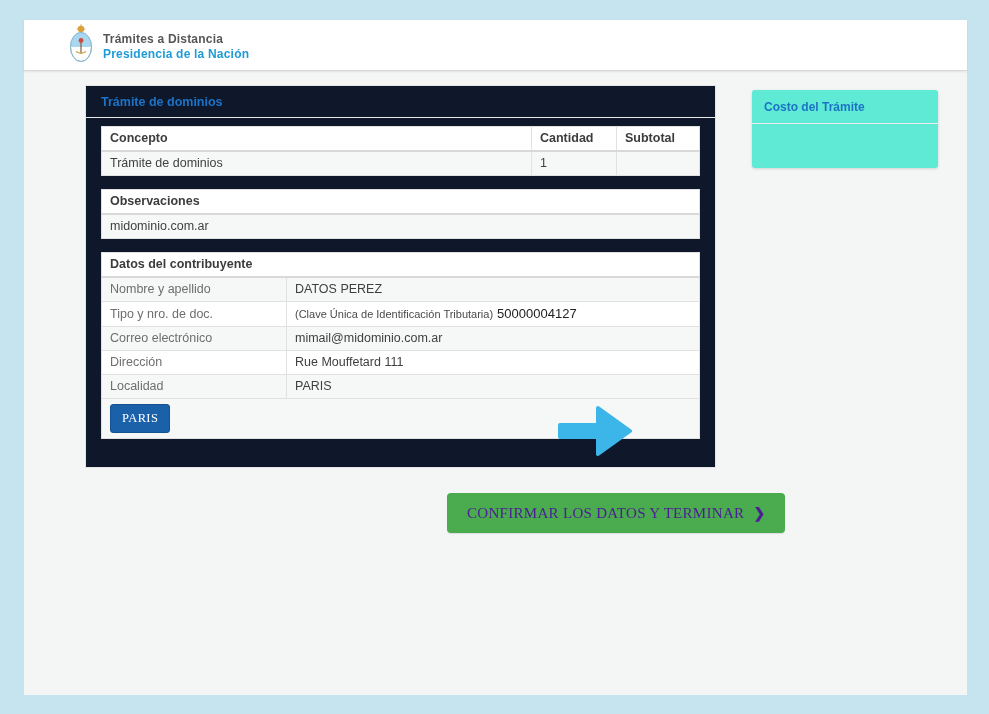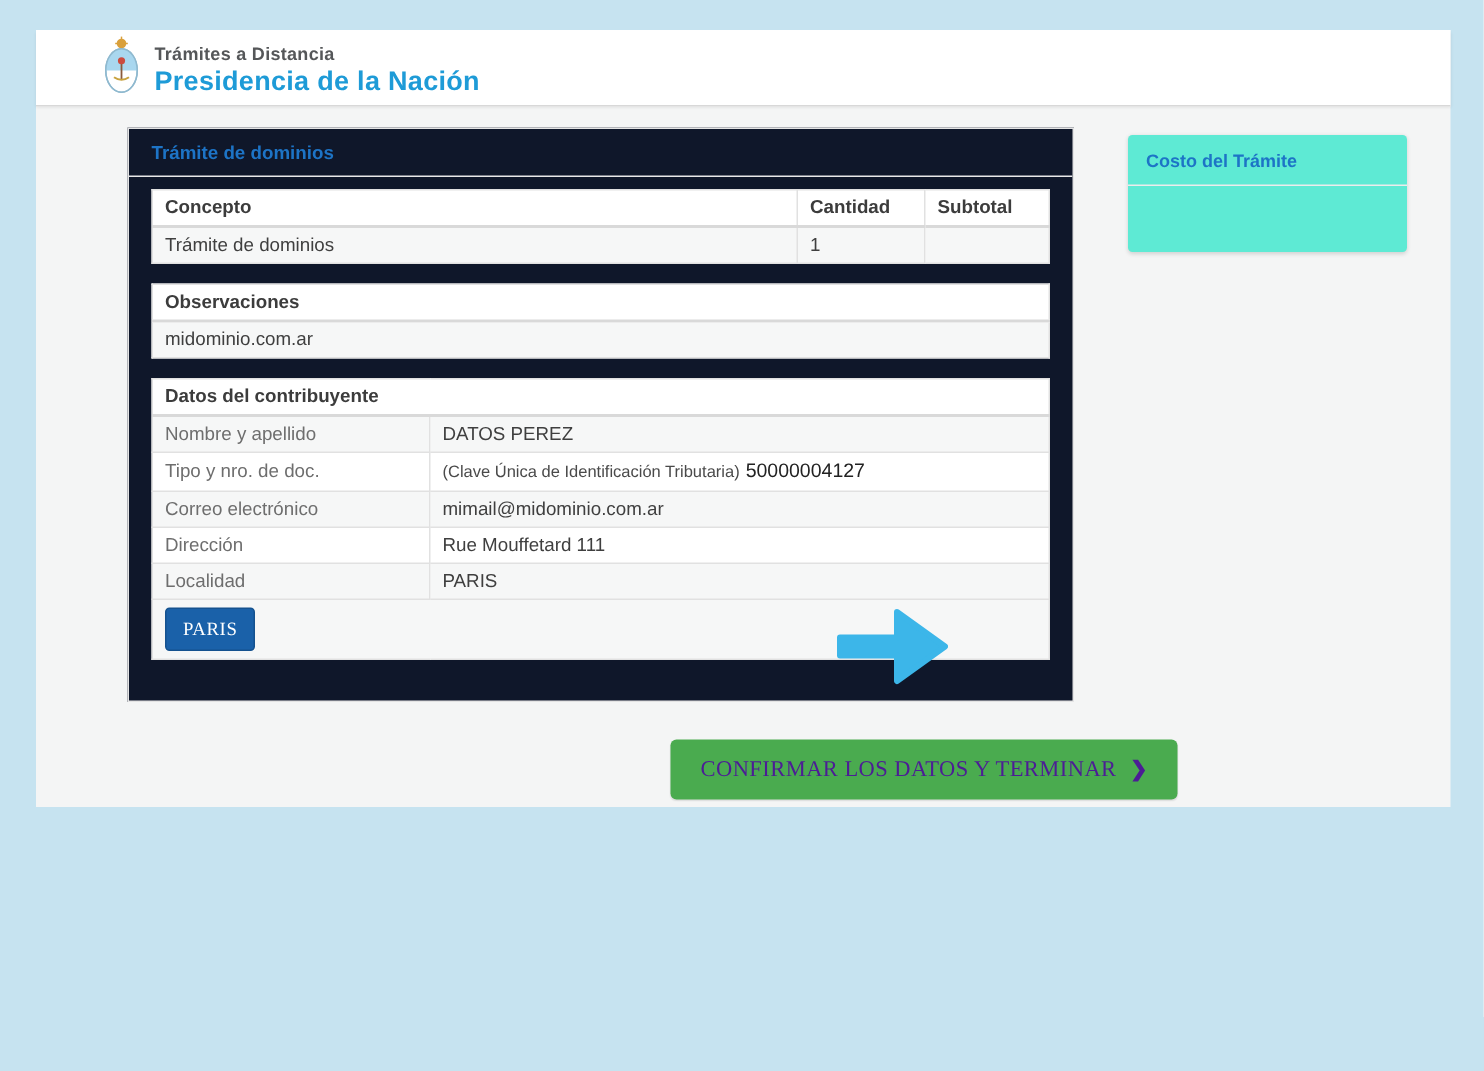--- a/index.html
+++ b/index.html
@@ -3,33 +3,33 @@
 <meta charset="utf-8">
 <style>
   html, body { margin:0; padding:0; }
   body {
     width:989px; height:714px; position:relative; overflow:hidden;
     background:#c6e3f0;
     font-family:"Liberation Sans", sans-serif;
     -webkit-font-smoothing:antialiased;
   }
   .page-container {
-    position:absolute; left:24px; top:20px; width:943px; height:518px;
+    position:absolute; left:24px; top:20px; width:943px; height:675px;
     background:#f4f5f5;
   }
   
   .header-band {
     position:absolute; left:0; top:0; width:100%; height:50px;
     background:#ffffff; border-bottom:1px solid #d8d8d8;
     box-shadow:0 1px 2px rgba(0,0,0,0.08);
   }
   .brand { position:absolute; left:44px; top:4px; display:flex; align-items:center; }
   .brand-logo { margin-right:9px; flex:0 0 auto; }
   .app-title { font-size:12px; font-weight:bold; color:#555759; letter-spacing:0.2px; }
-  .org-title { font-size:18px; font-weight:bold; color:#1e9bd7; letter-spacing:0.2px; margin-top:1px; }
+  .org-title { font-size:12px; font-weight:bold; color:#1e9bd7; letter-spacing:0.2px; margin-top:1px; }
 
   
   .main-card {
     position:absolute; left:61px; top:65px; width:631px; height:383px;
     background:#0f172a; border:1px solid #e4e4e4; box-sizing:border-box; overflow:hidden;
   }
   .card-title {
     padding:9px 15px 8px; font-size:12.5px; line-height:14px; font-weight:bold;
     color:#1d74c6; border-bottom:1px solid #e9e9e9;
   }

